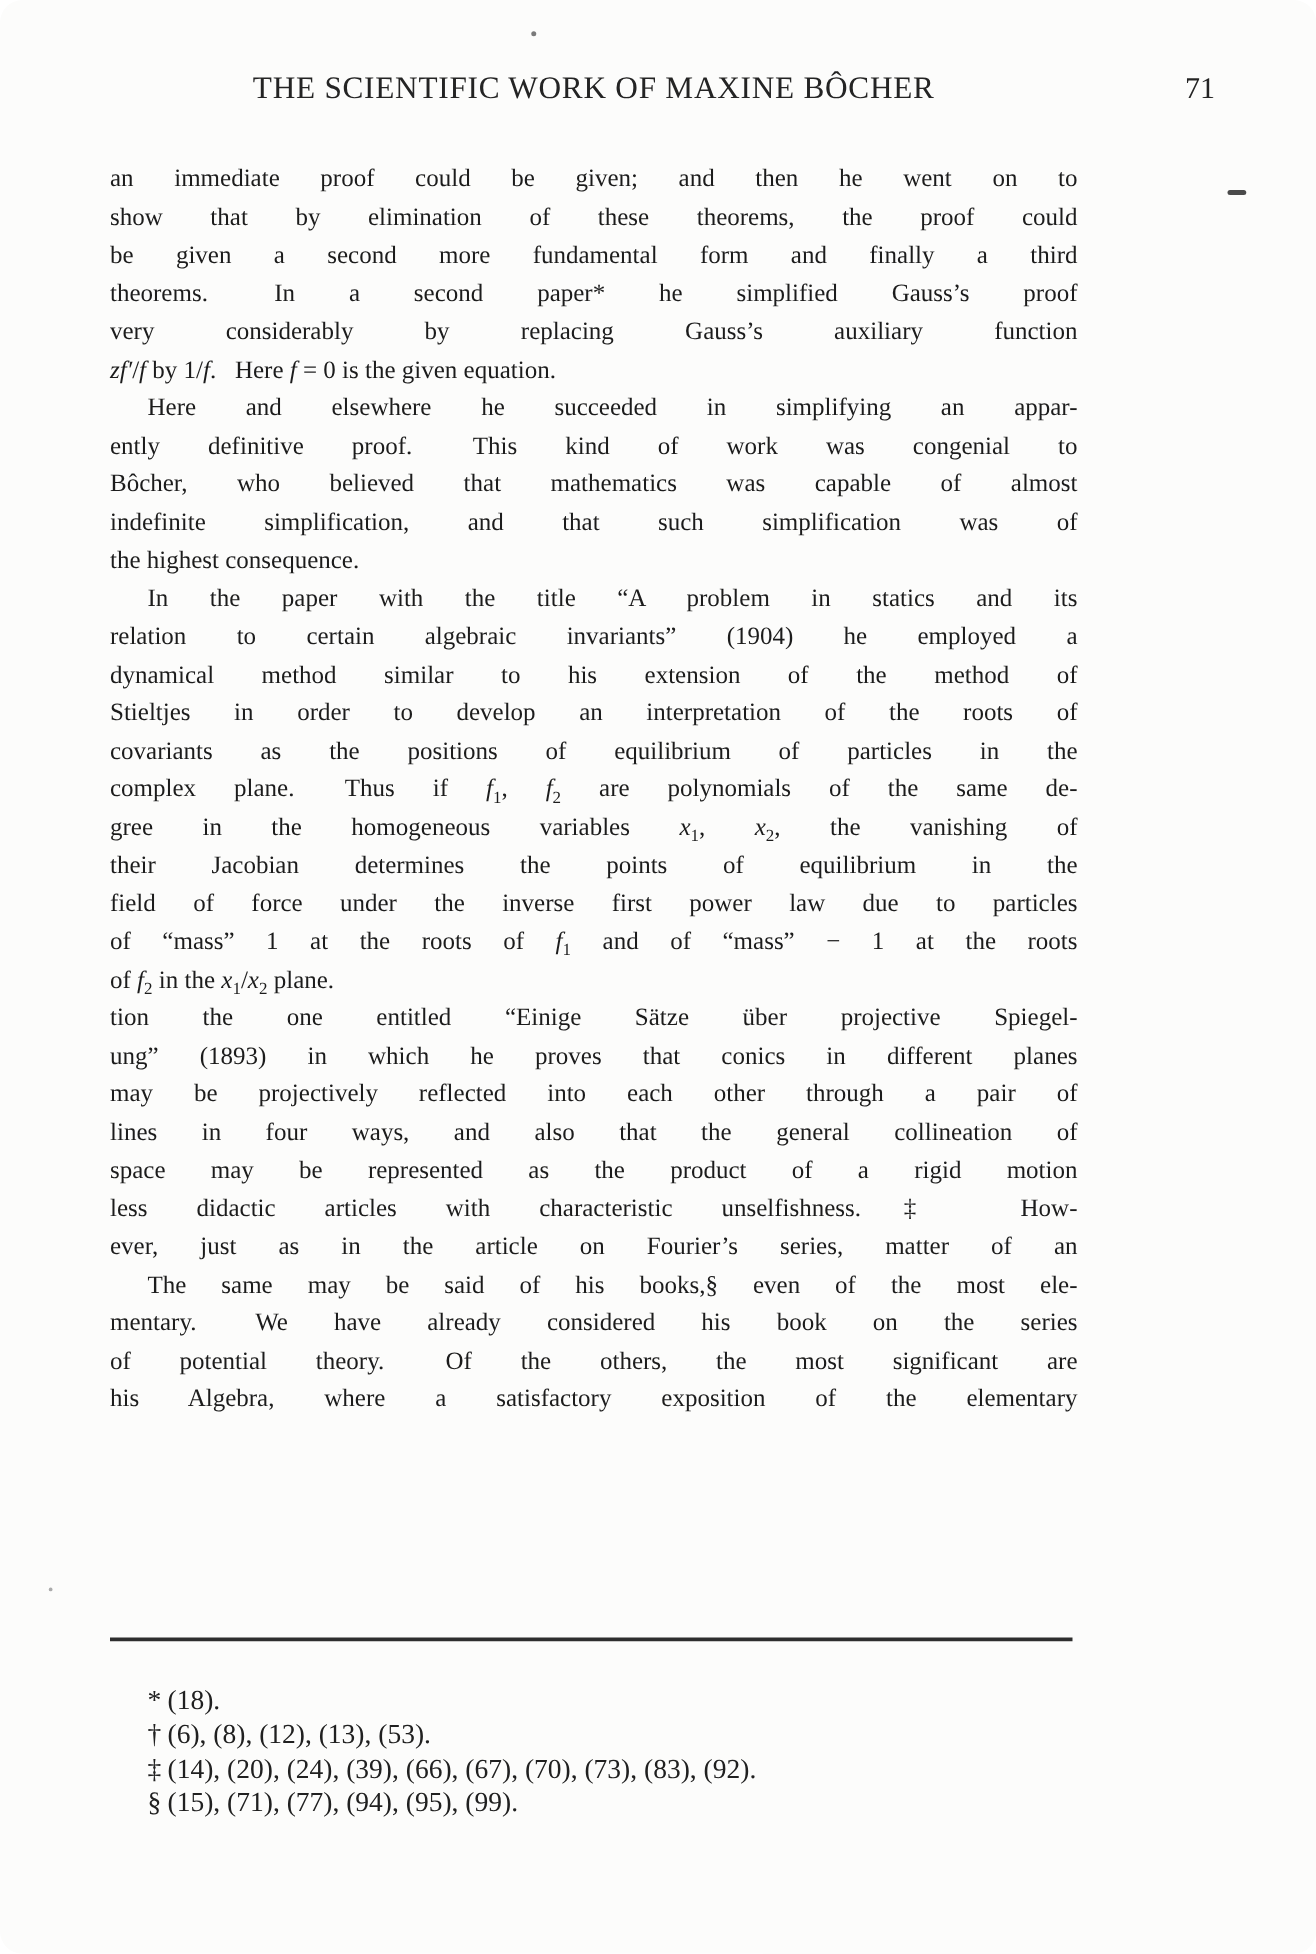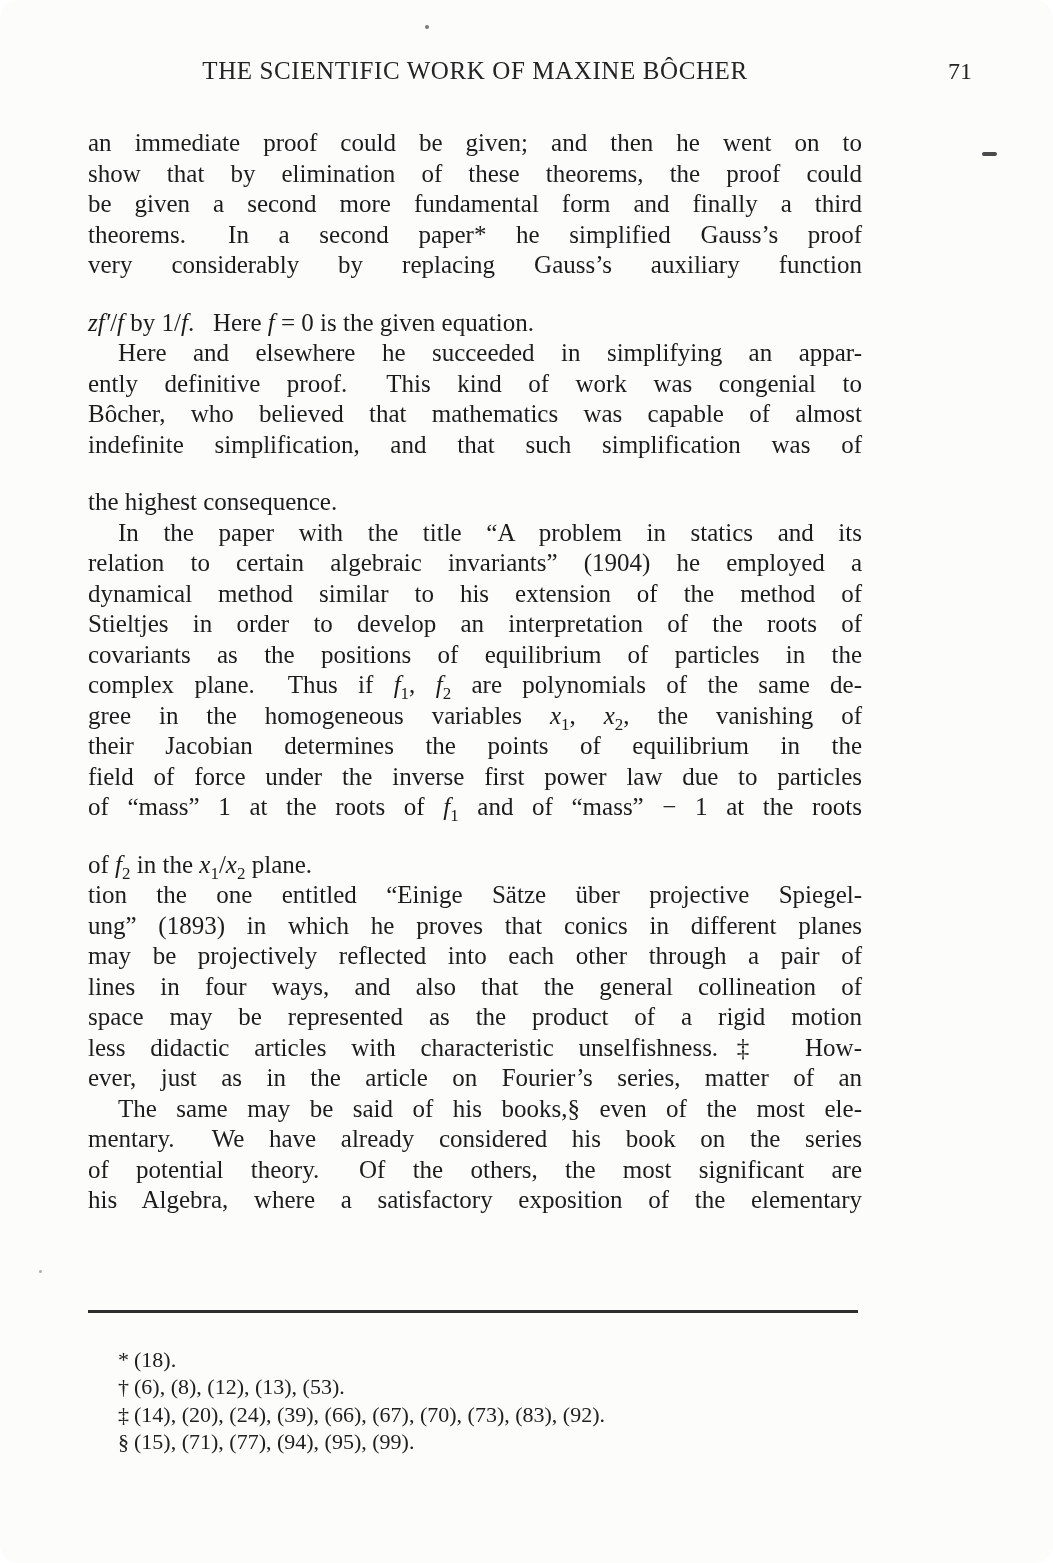--- a/index.html
+++ b/index.html
@@ -25,35 +25,34 @@
   .page-number {
     position: absolute;
     left: 928px; top: 58px;
     font-size: 24px;
     color: #242424;
     margin-left: 20px;
   }
   .body-text {
     position: absolute;
     left: 88px; top: 128px; width: 774px;
-    font-size: 25px;
+    font-size: 20px;
     line-height: 30.5px;
   }
   .para { margin: 0; }
   .ln {
     text-align: justify;
     text-align-last: justify;
     -moz-text-align-last: justify;
     white-space: nowrap;
     
   }
   .ln.end {
     text-align: left;
     text-align-last: left;
-    margin-top: 27px;
     -moz-text-align-last: left;
   }
   .ln.ind { text-indent: 30px; }
   .ln i { font-style: italic; }
   .ln sub { font-size: 68%; line-height: 0; }
   .footnote-rule {
     position: absolute;
     left: 88px; top: 1310px; width: 770px; height: 3px;
     background: #2e2e2e;
   }

